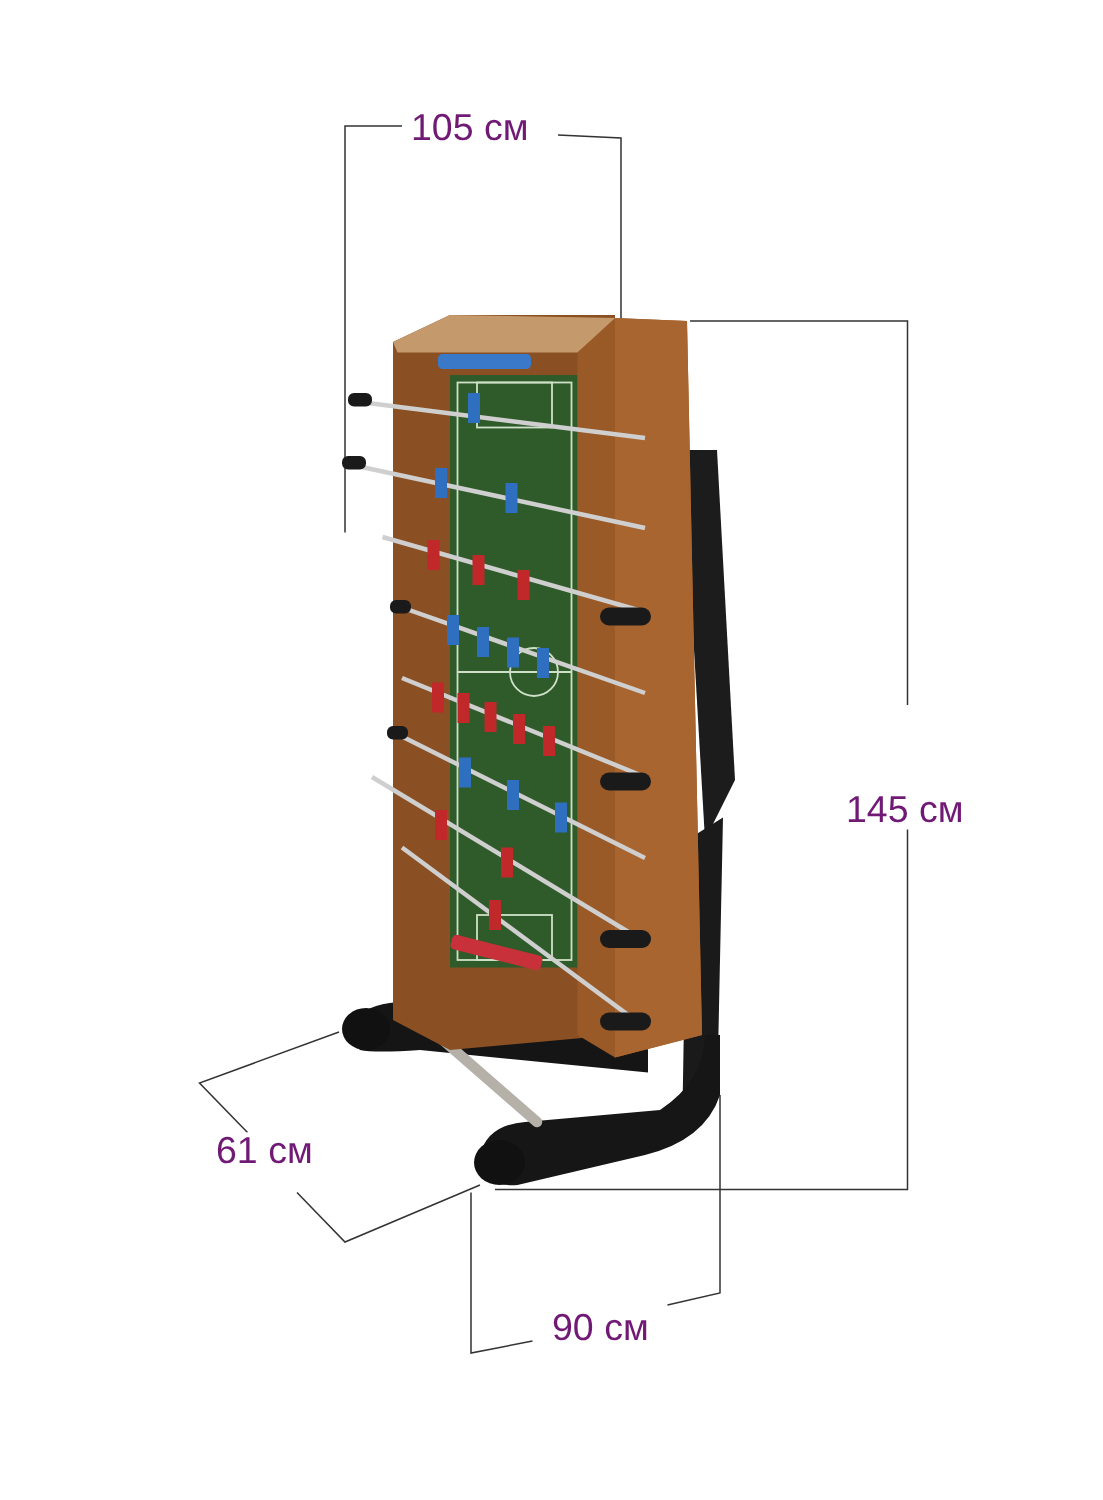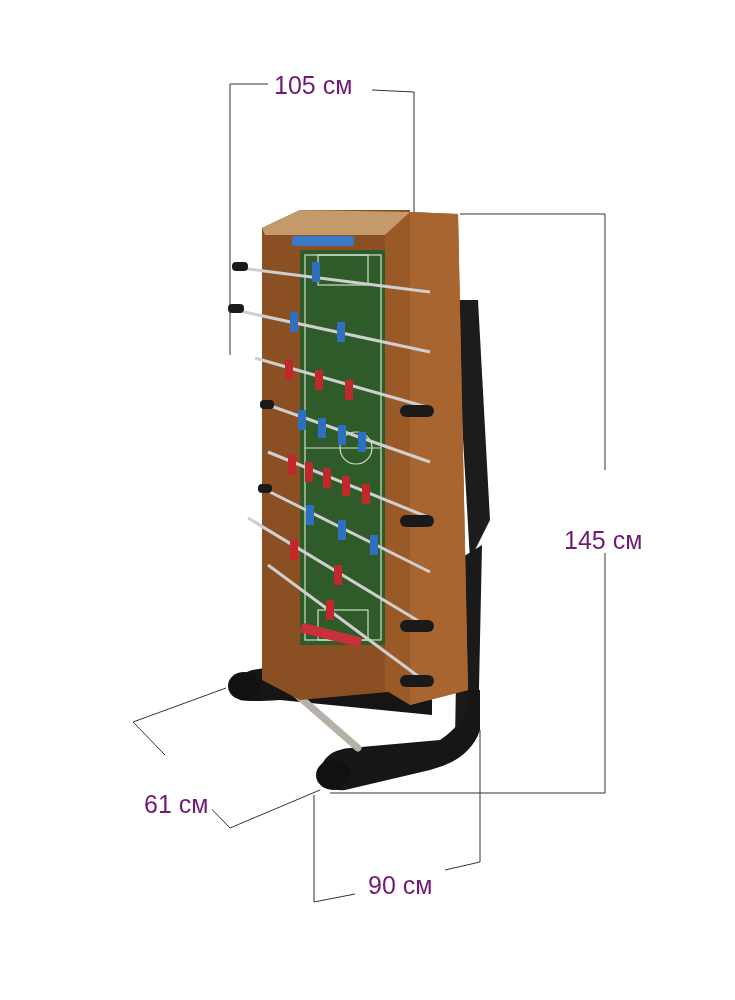--- a/index.html
+++ b/index.html
@@ -101,15 +101,15 @@
     <rect x="342" y="476" width="8" height="20"></rect>
     <rect x="362" y="484" width="8" height="20"></rect>
     <rect x="290" y="540" width="8" height="20"></rect>
     <rect x="334" y="565" width="8" height="20"></rect>
     <rect x="326" y="600" width="8" height="20"></rect>
   </g>
 </svg>
 
 <div class="dim-label" style="left:270px;top:73px;">105 см</div>
 <div class="dim-label" style="left:560px;top:480px;margin-top:48px;">145 см</div>
-<div class="dim-label" style="left:140px;top:792px;">61 см</div>
+<div class="dim-label" style="left:140px;top:755px;">61 см</div>
 <div class="dim-label" style="left:364px;top:873px;">90 см</div>
 </div>
 
 </body></html>

